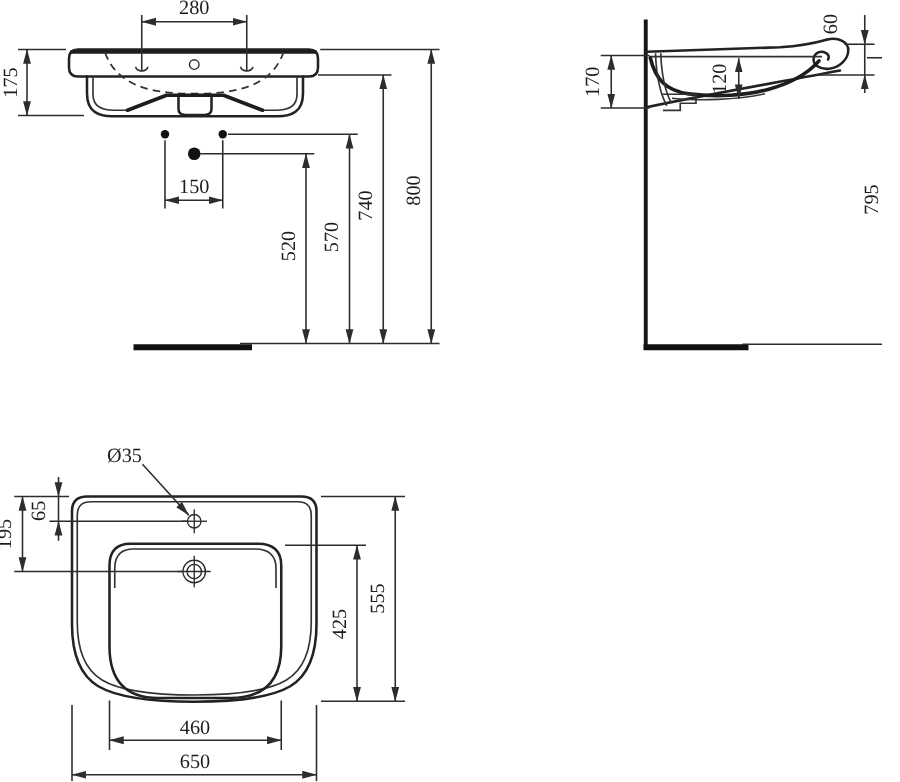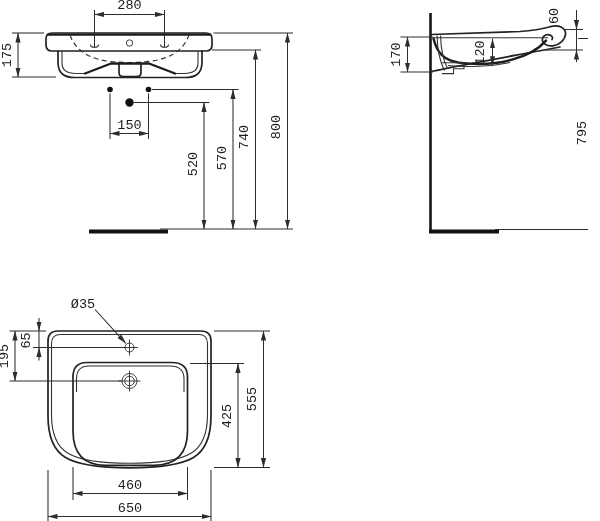--- a/index.html
+++ b/index.html
@@ -1,17 +1,17 @@
 <!DOCTYPE html>
 <html><head>
 <meta charset="utf-8">
 <style>
   html,body{margin:0;padding:0;background:#ffffff;}
   .canvas{position:relative;width:588px;height:521px;background:#ffffff;overflow:hidden;
-          font-family:Liberation Mono, monospace;}
+          font-family:Liberation Serif, serif;}
   svg{display:block;}
   .obj{stroke:#222;stroke-width:1.7;fill:none;stroke-linecap:round;stroke-linejoin:round;}
   .obj2{stroke:#1d1d1d;stroke-width:2.4;fill:none;stroke-linecap:round;stroke-linejoin:round;}
   .thin{stroke:#333;stroke-width:1.1;fill:none;}
   .dash{stroke:#333;stroke-width:1.2;fill:none;stroke-dasharray:5 3.5;}
   .dim{stroke:#2d2d2d;stroke-width:1.05;fill:none;}
   .ctr{stroke:#2d2d2d;stroke-width:0.9;fill:none;}
   .gthick{stroke:#111;stroke-width:4;fill:none;}
   .wall{stroke:#161616;stroke-width:2.6;fill:none;}
   text.dim-t{font-size:13.5px;fill:#1c1c1c;}

